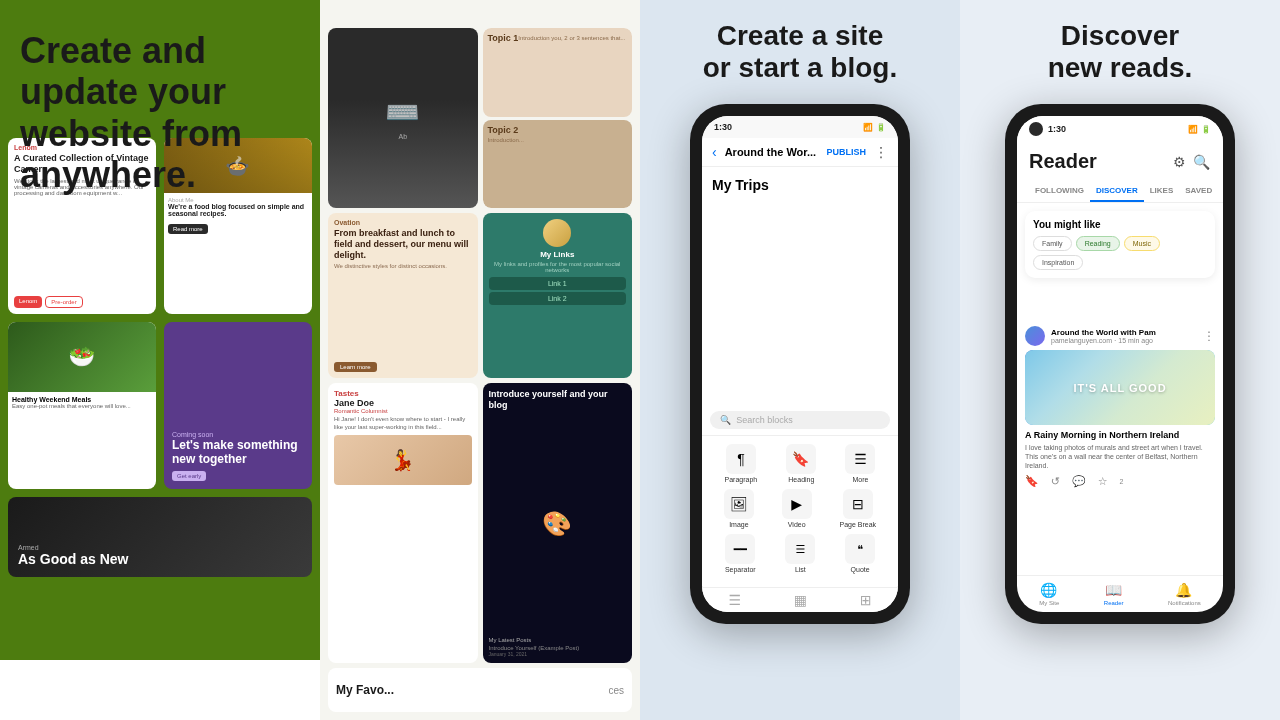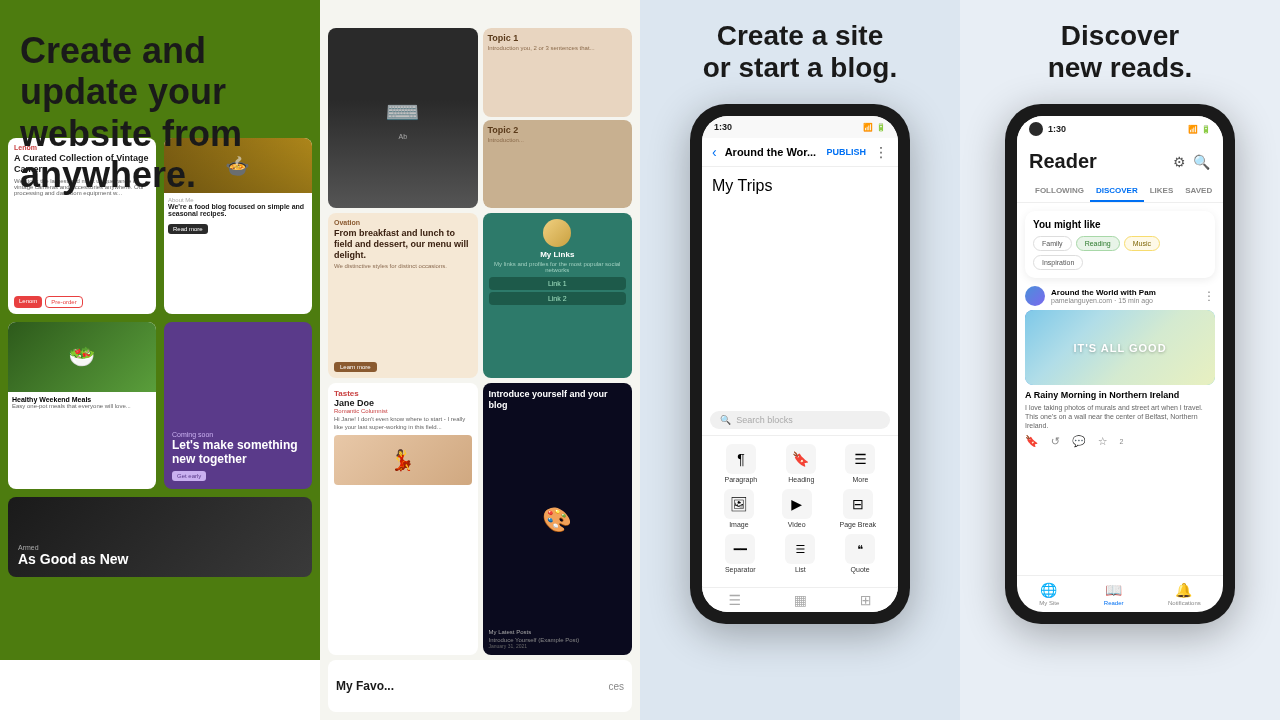--- a/index.html
+++ b/index.html
@@ -122,22 +122,22 @@
     .phone-back-arrow {
       font-size: 14px;
       color: #0070f3;
     }
     .phone-content {
       flex: 1;
       overflow: hidden;
       padding: 10px;
     }
     .phone-page-title {
-      font-size: 16px;
-      font-weight: 400;
+      font-size: 14px;
+      font-weight: 700;
       margin-bottom: 8px;
     }
     .phone-hero-img {
       width: 100%;
       height: 90px;
       background: linear-gradient(135deg, #c84b31, #1a1a60, #7a3c8a);
       border-radius: 8px;
       display: flex;
       align-items: flex-end;
       padding: 6px;
@@ -269,20 +269,21 @@
       color: #2d7a2d;
     }
     .article-card {
       margin: 0 8px 6px 8px;
     }
     .article-author-row {
       display: flex;
       align-items: center;
       gap: 6px;
       margin-bottom: 4px;
+      margin-top: 40px;
     }
     .author-avatar {
       width: 20px;
       height: 20px;
       border-radius: 50%;
       background: linear-gradient(135deg, #4a90d9, #7b68ee);
     }
     .author-info {
       flex: 1;
     }
@@ -515,21 +516,21 @@
   <div style="width:100%; height:100%; overflow:hidden; display:flex; flex-direction:column; gap:5px; padding:8px;">
 
     <div style="display:flex; gap:5px; height:180px; flex-shrink:0;">
 
       <div style="flex:1; border-radius:8px; overflow:hidden; background:linear-gradient(180deg, #2a2a2a 40%, #555 100%); display:flex; flex-direction:column; align-items:center; justify-content:center;">
         <div style="font-size:28px; opacity:0.7;">⌨️</div>
         <div style="font-size:7px; color:#aaa; margin-top:4px;">Ab</div>
       </div>
 
       <div style="flex:1; border-radius:8px; overflow:hidden; display:flex; flex-direction:column; gap:3px;">
-        <div style="flex:1; background:#e8d5c0; border-radius:8px; padding:5px; display:flex; flex-direction:column;">
+        <div style="flex:1; background:#e8d5c0; border-radius:8px; padding:5px; display:flex; flex-direction:row;">
           <div style="font-size:9px; font-weight:700; color:#5a3a1a;">Topic 1</div>
           <div style="font-size:6px; color:#8a6a4a; line-height:1.3; margin-top:2px;">Introduction you, 2 or 3 sentences that...</div>
         </div>
         <div style="flex:1; background:#c8b090; border-radius:8px; padding:5px; display:flex; flex-direction:column;">
           <div style="font-size:9px; font-weight:700; color:#5a3a1a;">Topic 2</div>
           <div style="font-size:6px; color:#8a6a4a; line-height:1.3; margin-top:2px;">Introduction...</div>
         </div>
       </div>
     </div>
 
@@ -571,21 +572,21 @@
         <div style="font-size:9px; font-weight:800; color:#fff; line-height:1.2;">Introduce yourself and your blog</div>
         <div style="flex:1; display:flex; align-items:center; justify-content:center;">
           <div style="font-size:24px;">🎨</div>
         </div>
         <div style="font-size:6px; color:#aaa;">My Latest Posts</div>
         <div style="font-size:6px; color:#888; margin-top:2px;">Introduce Yourself (Example Post)</div>
         <div style="font-size:5px; color:#666;">January 31, 2021</div>
       </div>
     </div>
 
-    <div style="height:52px; background:#fff; border-radius:8px; padding:4px 8px; display:flex; align-items:center; flex-shrink:0;">
+    <div style="height:44px; background:#fff; border-radius:8px; padding:4px 8px; display:flex; align-items:center; flex-shrink:0;">
       <div style="font-size:12px; font-weight:700; color:#1a1a1a; flex:1;">My Favo...</div>
       <div style="font-size:10px; color:#888;">ces</div>
     </div>
   </div>
 </div>
 
 <div class="section-3">
   <h2 class="section-3-headline" style="white-space: pre-line;">Create a site
 or start a blog.</h2>
 

